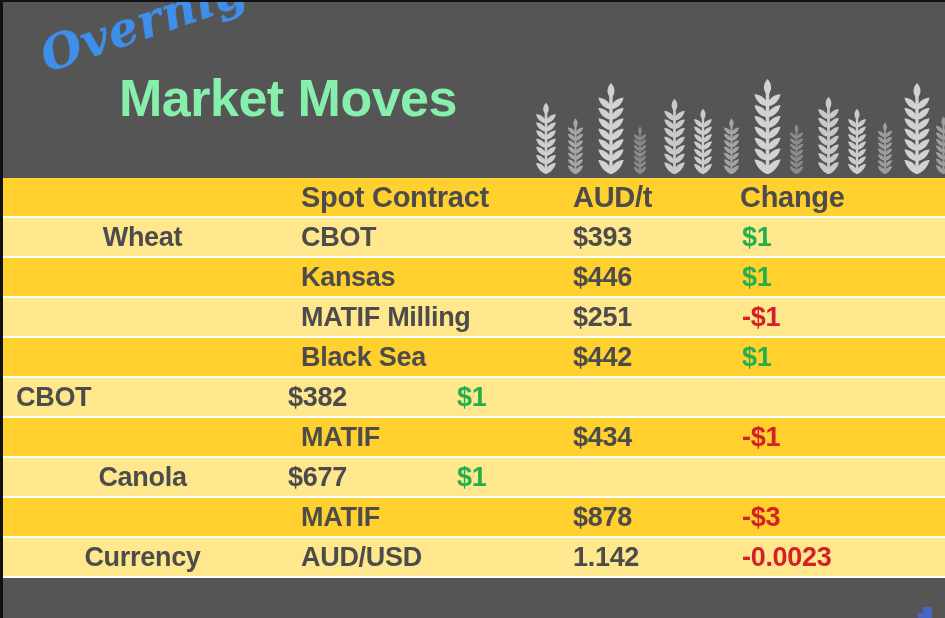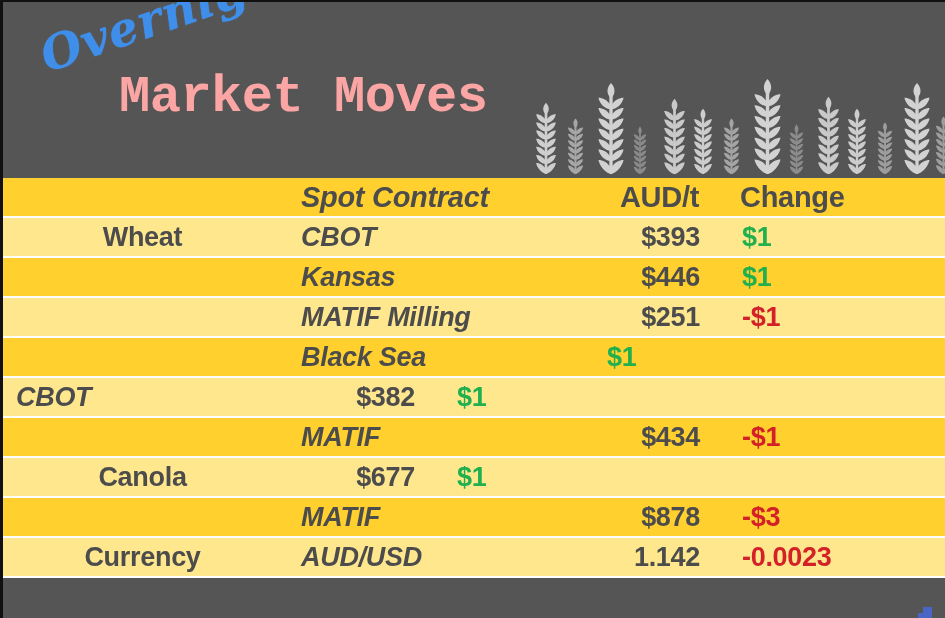--- a/index.html
+++ b/index.html
@@ -40,25 +40,25 @@
     letter-spacing:1px;
     color:#3E8EEA;
     transform:rotate(-19deg);
     transform-origin:left bottom;
     white-space:nowrap;
     text-shadow:0 0 1px #3E8EEA;
   }
   #market-moves{
     position:absolute;
     left:78px; top:44px;
-    font-family:Liberation Mono, monospace;
+    font-family:Liberation Sans, sans-serif;
     font-weight:700;
     font-size:52px;
     letter-spacing:-0.5px;
-    color:#fca5a5;
+    color:#86efac;
     white-space:nowrap;
     text-align:right;
   }
 
   
   #wheat-strip{
     position:absolute;
     left:522px; top:62px;
     width:418px; height:110px;
   }
@@ -93,25 +93,24 @@
     width:285px;
     text-align:center;
     padding-right:6px;
     box-sizing:border-box;
   }
   .c-contract{
     width:285px;
     text-align:left;
     padding-left:13px;
     box-sizing:border-box;
-    font-style:italic;
   }
   .c-price{
     width:135px;
-    text-align:right;
+    text-align:left;
     padding-right:8px;
     box-sizing:border-box;
   }
   .c-change{
     width:240px;
     text-align:left;
     padding-left:34px;
     box-sizing:border-box;
   }
 
@@ -401,20 +400,21 @@
         </div>
         <div class="row odd">
           <div class="c-commodity"><span></span></div>
           <div class="c-contract"><span>MATIF Milling</span></div>
           <div class="c-price"><span>$251</span></div>
           <div class="c-change"><span class="neg">-$1</span></div>
         </div>
         <div class="row even">
           <div class="c-commodity"><span></span></div>
           <div class="c-contract"><span>Black Sea</span></div>
+          <div class="c-price"><span>$442</span></div>
           <div class="c-change"><span class="pos">$1</span></div>
         </div>
         <div class="row odd">
           <div class="c-contract"><span>CBOT</span></div>
           <div class="c-price"><span>$382</span></div>
           <div class="c-change"><span class="pos">$1</span></div>
         </div>
         <div class="row even">
           <div class="c-commodity"><span></span></div>
           <div class="c-contract"><span>MATIF</span></div>

